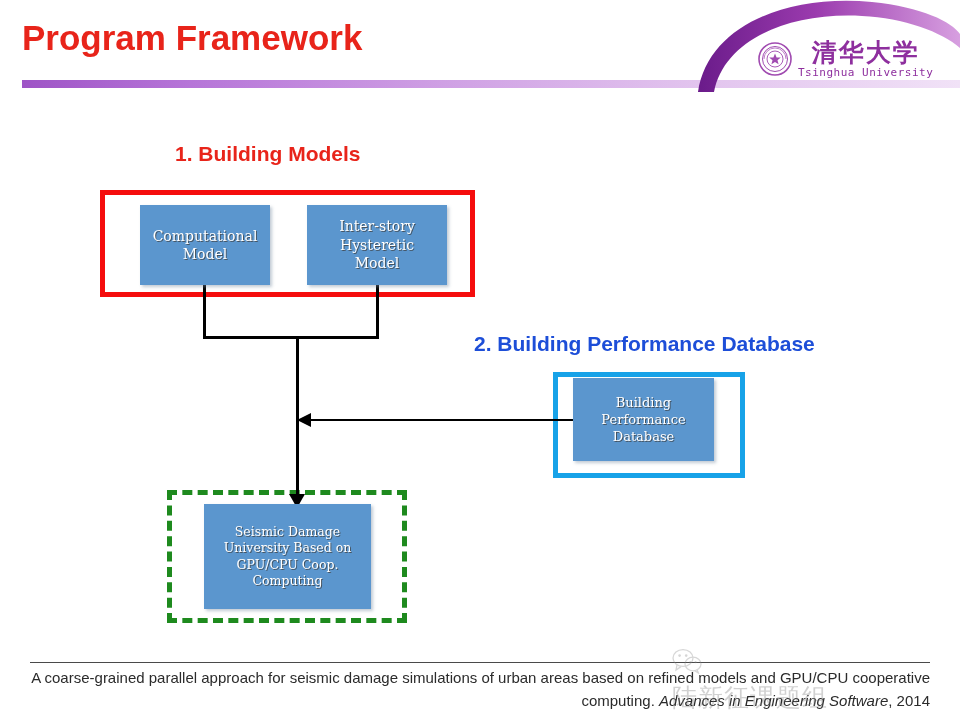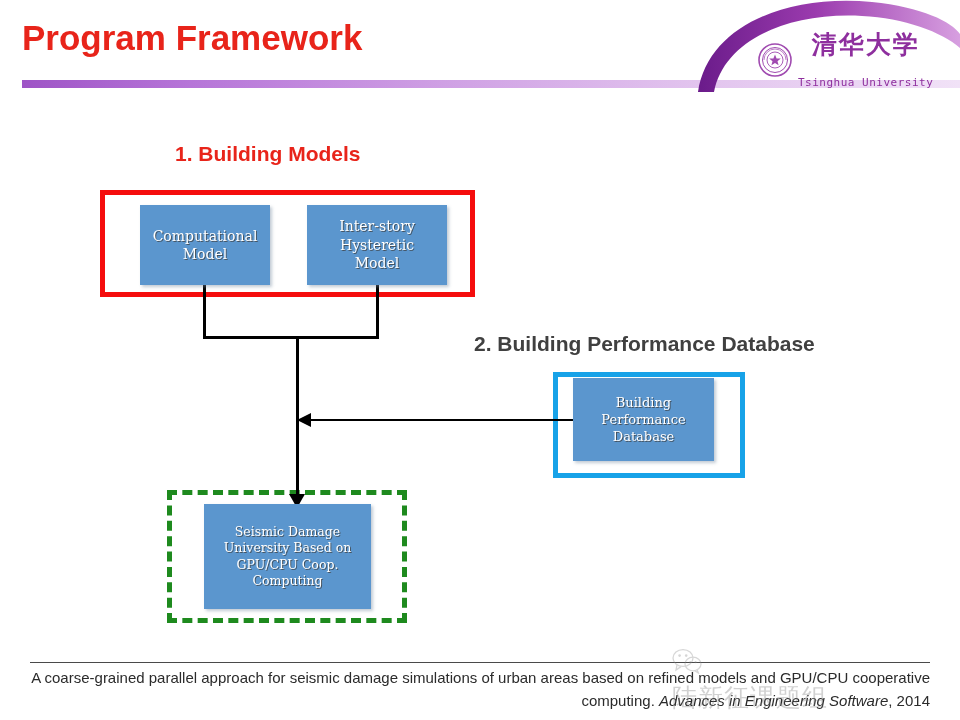--- a/index.html
+++ b/index.html
@@ -49,21 +49,21 @@
   #logo-arc {
     position: absolute;
     left: 0;
     top: 0;
     width: 270px;
     height: 92px;
   }
   #logo-row {
     position: absolute;
     left: 68px;
-    top: 32px;
+    top: 40px;
     display: flex;
     align-items: center;
     gap: 6px;
   }
   #logo-seal {
     width: 34px;
     height: 34px;
     flex: 0 0 auto;
   }
   #logo-text-col {
@@ -78,33 +78,33 @@
     font-weight: bold;
     color: #8E2F9E;
     letter-spacing: 2px;
     white-space: nowrap;
   }
   #logo-en {
     font-family: "DejaVu Sans Mono", monospace;
     font-size: 11px;
     color: #8E2F9E;
     letter-spacing: 0.5px;
-    margin-top: 20px;
+    margin-top: 2px;
     white-space: nowrap;
   }
 
   
   .section-heading {
     position: absolute;
     font-size: 21px;
     font-weight: bold;
     white-space: nowrap;
   }
   #heading-1 { left: 175px; top: 142px; color: #E8241A; text-align: center; }
-  #heading-2 { left: 474px; top: 332px; color: #404040; }
+  #heading-2 { left: 474px; top: 332px; color: #1d4ed8; }
   #heading-3 { left: 423px; top: 544px; color: #0A7A12; }
 
   
   #group-1-frame {
     position: absolute;
     left: 100px;
     top: 190px;
     width: 375px;
     height: 107px;
     border: 5px solid #F50D0D;

